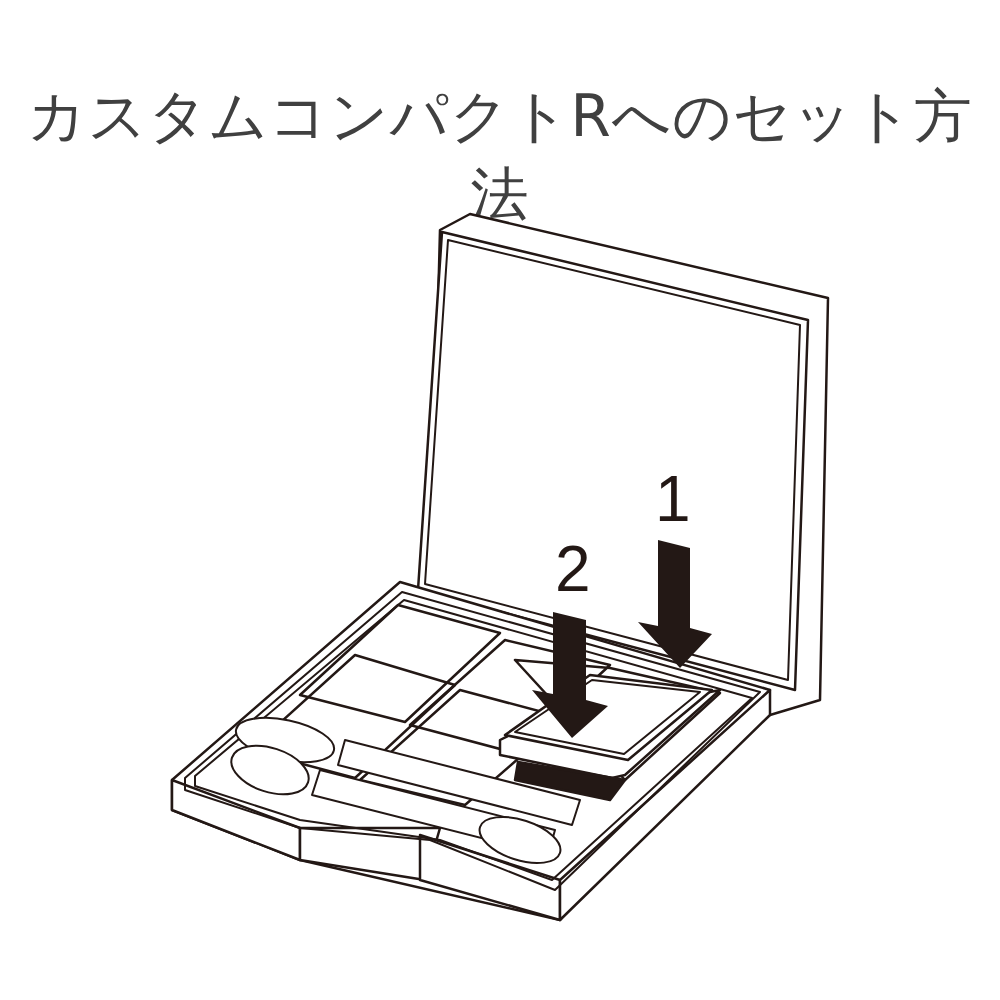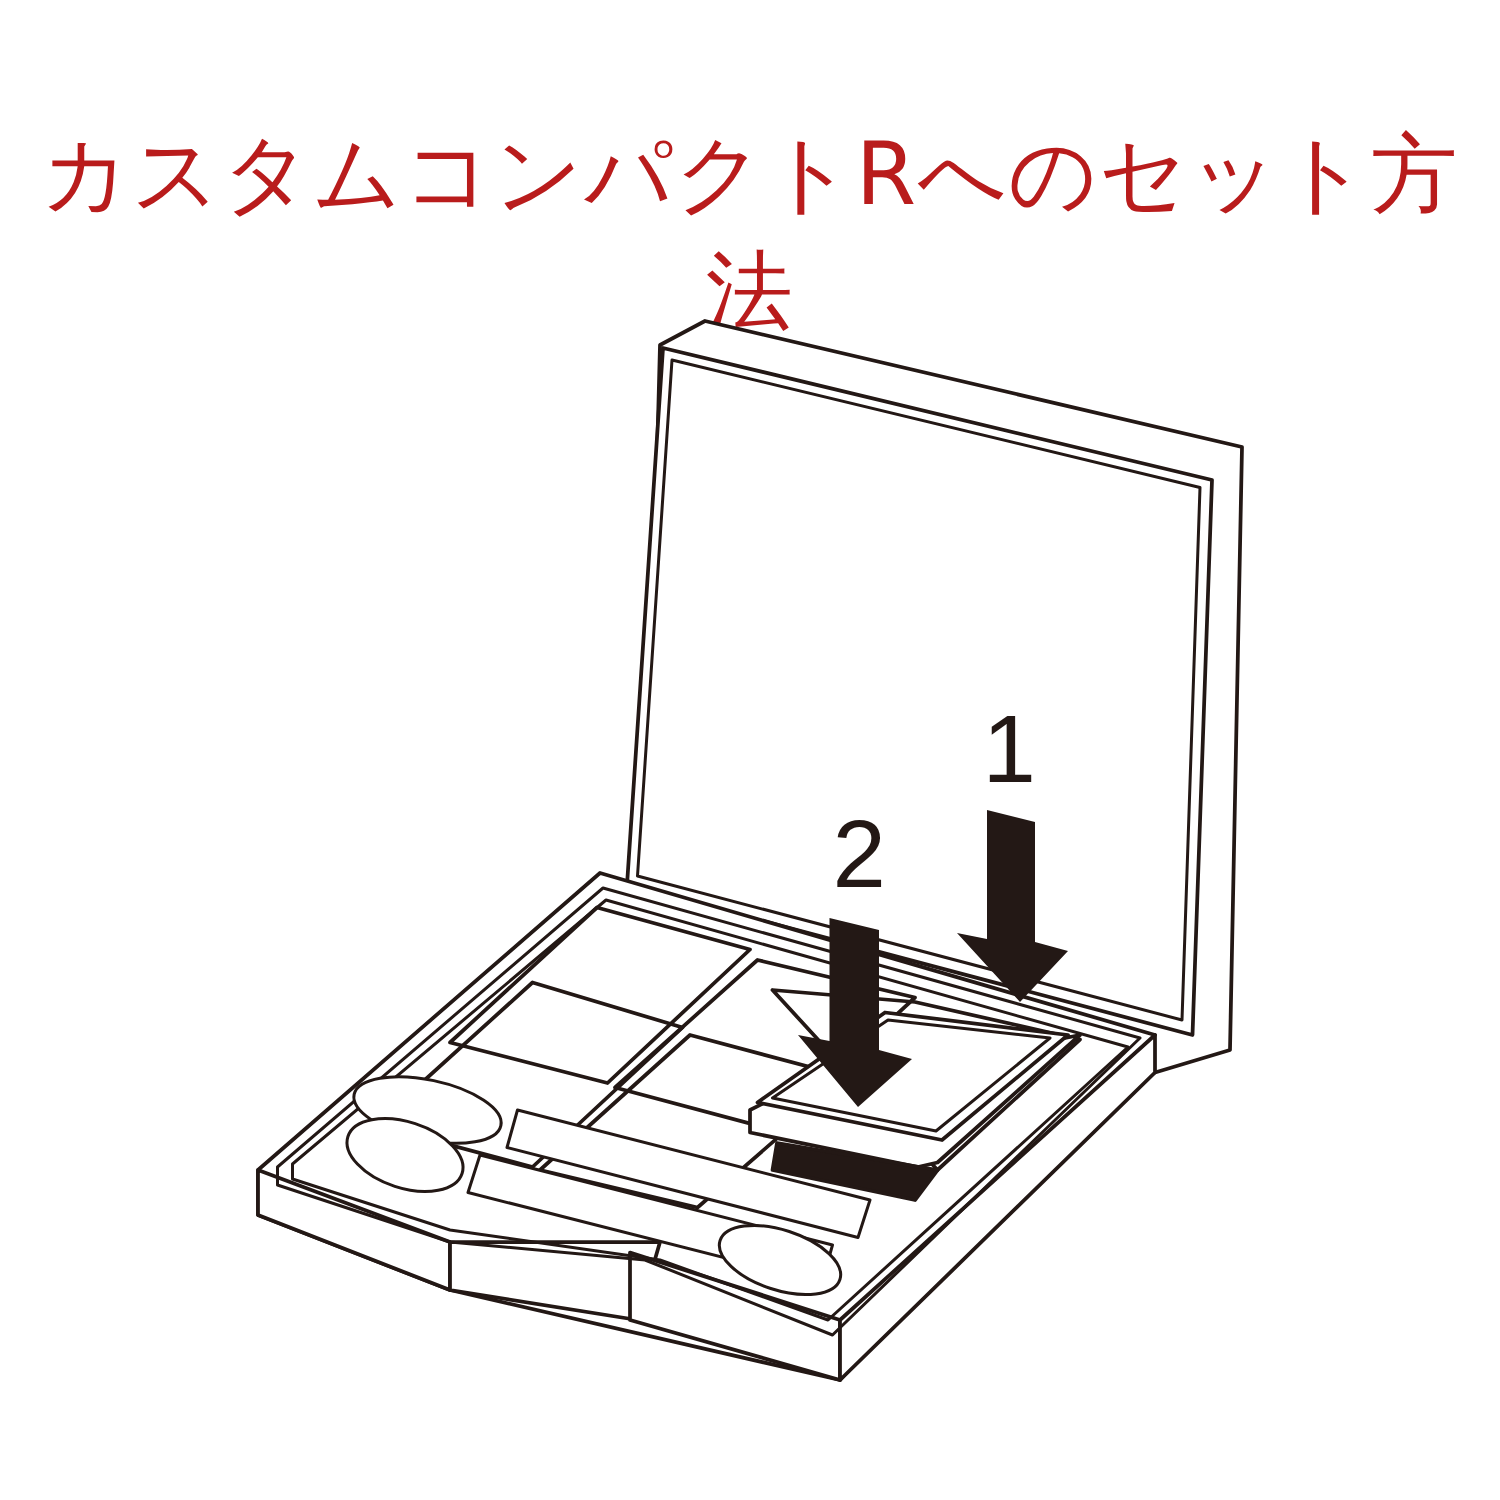--- a/index.html
+++ b/index.html
@@ -1,17 +1,17 @@
 <!DOCTYPE html>
 <html><head>
 <meta charset="utf-8">
 <style>
   html, body { margin:0; padding:0; background:#ffffff; }
   body { width:1000px; height:1000px; position:relative; overflow:hidden; font-family:"DejaVu Sans", sans-serif; }
-  .title { position:absolute; left:0; top:78px; width:1000px; text-align:center; font-size:58px; color:#b91c1c; letter-spacing:1px; font-family:"DejaVu Sans", sans-serif; }
+  .title { position:absolute; left:0; top:78px; width:1000px; text-align:center; font-size:58px; color:#404040; letter-spacing:1px; font-family:"DejaVu Sans", sans-serif; }
   svg.art { position:absolute; left:0; top:0; }
   .step-label { position:absolute; font-size:64px; color:#231815; font-family:"Liberation Sans", sans-serif; }
 </style>
 </head>
 <body>
 
 <div class="title">カスタムコンパクトRへのセット方法</div>
 
 <svg class="art" width="1000" height="1000" viewBox="0 0 1000 1000" fill="#fff" stroke="#231815" stroke-width="2.5" stroke-linejoin="round">
 

